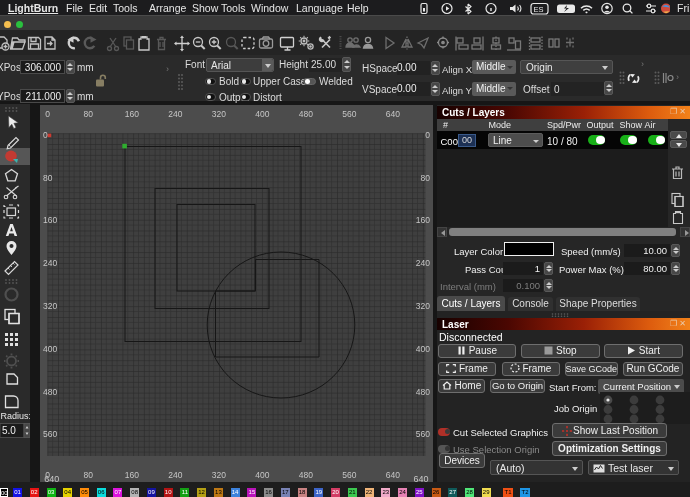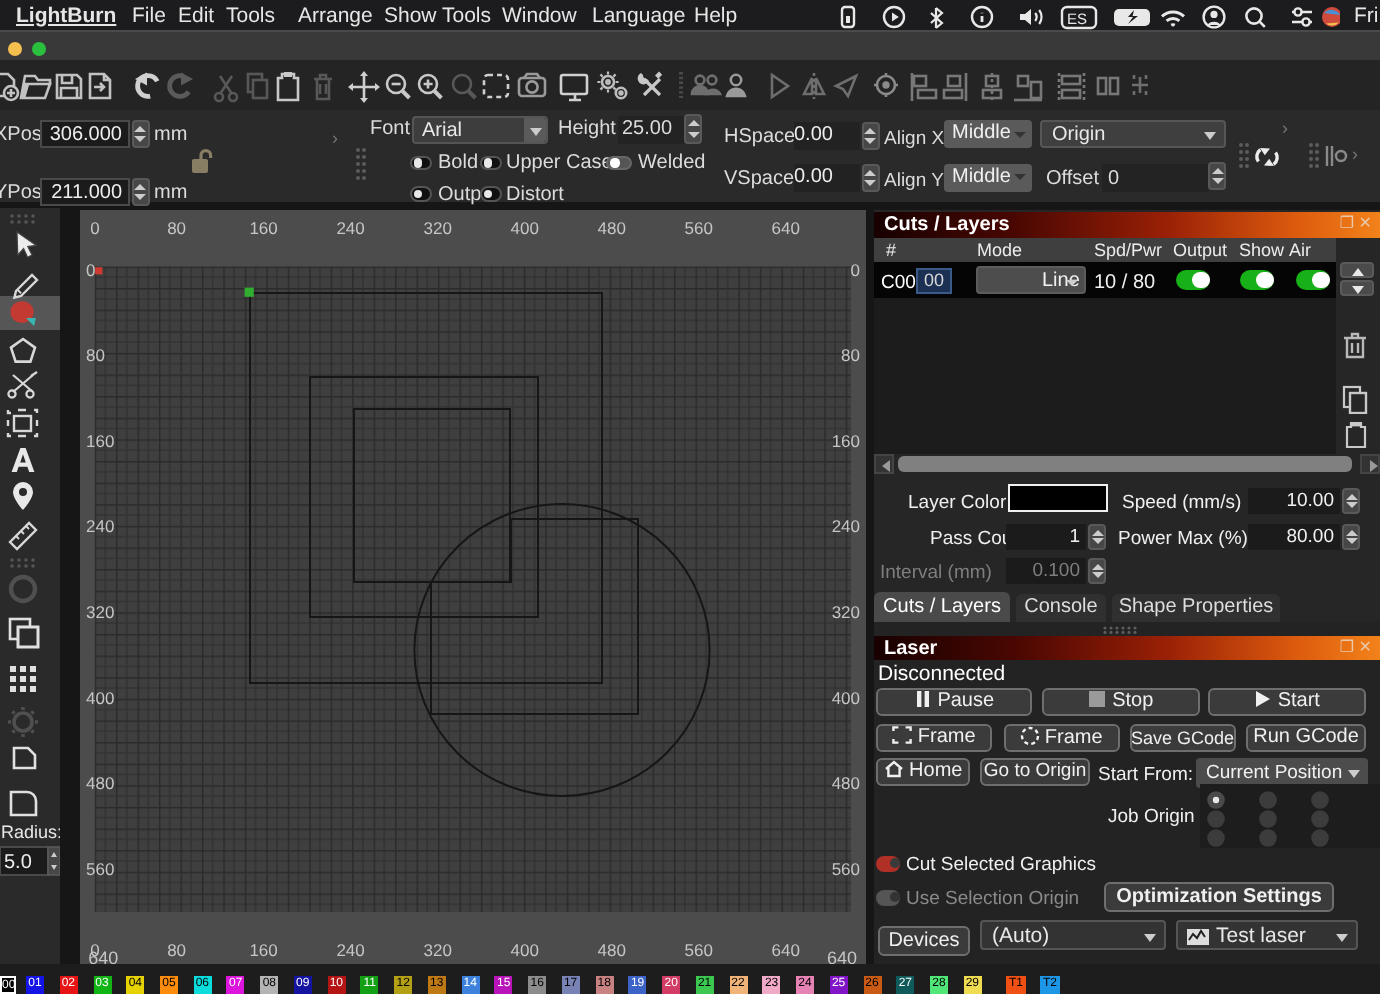--- a/index.html
+++ b/index.html
@@ -535,21 +535,21 @@
       <span class="txt" style="left:207.5px;top:1px;">Air</span>
     </div>
 
     <div class="abs" style="left:0;top:26.5px;width:231px;height:95.5px;background:#1c1c1c;">
       <div class="abs" style="left:0;top:0;width:231px;height:18px;background:#050505;"></div>
       <span class="txt" style="left:3.5px;top:5px;font-size:9.5px;color:#fff;">C00</span>
       <div class="abs" style="left:21px;top:2.5px;width:18px;height:13px;background:#1c3054;border:1px solid #3a5a8a;">
           <span class="txt" style="left:3px;top:0.5px;font-size:9px;color:#d8d8d8;">00</span>
         </div>
       <div class="abs" style="left:51px;top:1.5px;width:55px;height:14.5px;background:#4d4d4d;border:1px solid #5c5c5c;border-radius:2px;">
-        <span class="txt" style="left:4px;top:1px;font-size:10px;color:#f0f0f0;margin-left:28px;">Line</span>
+        <span class="txt" style="left:4px;top:1px;font-size:10px;color:#f0f0f0;">Line</span>
         <div class="abs" style="right:3px;top:6px;border-left:3px solid transparent;border-right:3px solid transparent;border-top:3.5px solid #ccc;"></div>
       </div>
       <span class="txt" style="left:110px;top:4.5px;font-size:10px;color:#f0f0f0;">10 / 80</span>
       <div class="abs" style="left:151px;top:4px;width:17px;height:9.5px;border-radius:5px;background:#18b018;">
           <div class="abs" style="right:0.5px;top:0.5px;width:8.5px;height:8.5px;border-radius:50%;background:#fff;"></div>
         </div>
       <div class="abs" style="left:183px;top:4px;width:17px;height:9.5px;border-radius:5px;background:#18b018;">
           <div class="abs" style="right:0.5px;top:0.5px;width:8.5px;height:8.5px;border-radius:50%;background:#fff;"></div>
         </div>
       <div class="abs" style="left:211px;top:4px;width:17px;height:9.5px;border-radius:5px;background:#18b018;">
@@ -692,26 +692,32 @@
             <circle cx="34" cy="27" r="4.4"></circle>
             <circle cx="60" cy="27" r="4.4"></circle>
         </g>
         <circle cx="8" cy="8" r="1.6" fill="#e8e8e8"></circle>
       </svg>
 
       <div class="abs" style="left:1px;top:117.5px;width:12px;height:7.5px;border-radius:4px;background:#b03028;">
           <div class="abs" style="right:0.5px;top:0.5px;width:5px;height:5px;border-radius:50%;background:#3a3a3a;"></div>
         </div>
       <span class="txt" style="left:16px;top:116.5px;font-size:9.5px;color:#f0f0f0;">Cut Selected Graphics</span>
+      <div class="btn" style="left:115px;top:112.5px;width:115px;height:15px;font-size:10px;line-height:14px;"><svg width="12" height="10" style="vertical-align:-1.5px;" viewBox="0 0 12 10">
+            <g stroke="#c03028" stroke-width="1.6">
+              <path d="M6 0 v2.2 M6 7.8 v2.2 M1 5 h2.2 M8.8 5 h2.2"></path>
+            </g>
+            <circle cx="6" cy="5" r="1.1" fill="#c03028"></circle>
+          </svg>Show Last Position</div>
       <div class="abs" style="left:1px;top:134.5px;width:12px;height:7.5px;border-radius:4px;background:#555;">
           <div class="abs" style="right:0.5px;top:0.5px;width:5px;height:5px;border-radius:50%;background:#333;"></div>
         </div>
       <span class="txt" style="left:16px;top:133.5px;font-size:9.5px;color:#8a8a8a;">Use Selection Origin</span>
       <div class="btn" style="left:115px;top:130.5px;width:115px;height:15px;font-size:10px;line-height:14px;font-weight:bold;">Optimization Settings</div>
-      <div class="btn" style="left:2px;top:152px;width:46px;height:15px;line-height:14px;">Devices</div>
+      <div class="btn" style="left:2px;top:142px;width:46px;height:15px;line-height:14px;">Devices</div>
       <div class="abs" style="left:53px;top:149.5px;width:93px;height:15px;background:#333;border:1px solid #555;border-radius:2px;color:#e8e8e8;font-size:10.5px;">
         <span class="txt" style="left:5px;top:1px;">(Auto)</span>
         <div class="abs" style="right:4px;top:6px;border-left:3.5px solid transparent;border-right:3.5px solid transparent;border-top:4px solid #ccc;"></div>
       </div>
       <div class="abs" style="left:151px;top:149.5px;width:91px;height:15px;background:#333;border:1px solid #555;border-radius:2px;color:#e8e8e8;font-size:10.5px;padding-left:11px;">
         <svg class="abs" style="left:4px;top:2.5px;" width="12" height="9" viewBox="0 0 12 9">
             <rect x="0.5" y="0.5" width="11" height="8" fill="#ddd"></rect>
             <path d="M1.5 6 l2 -3 l2 2 l2 -3.5 l2 3" stroke="#222" fill="none" stroke-width="1"></path>
           </svg>
         <span class="txt" style="left:19px;top:1px;">Test laser</span>

